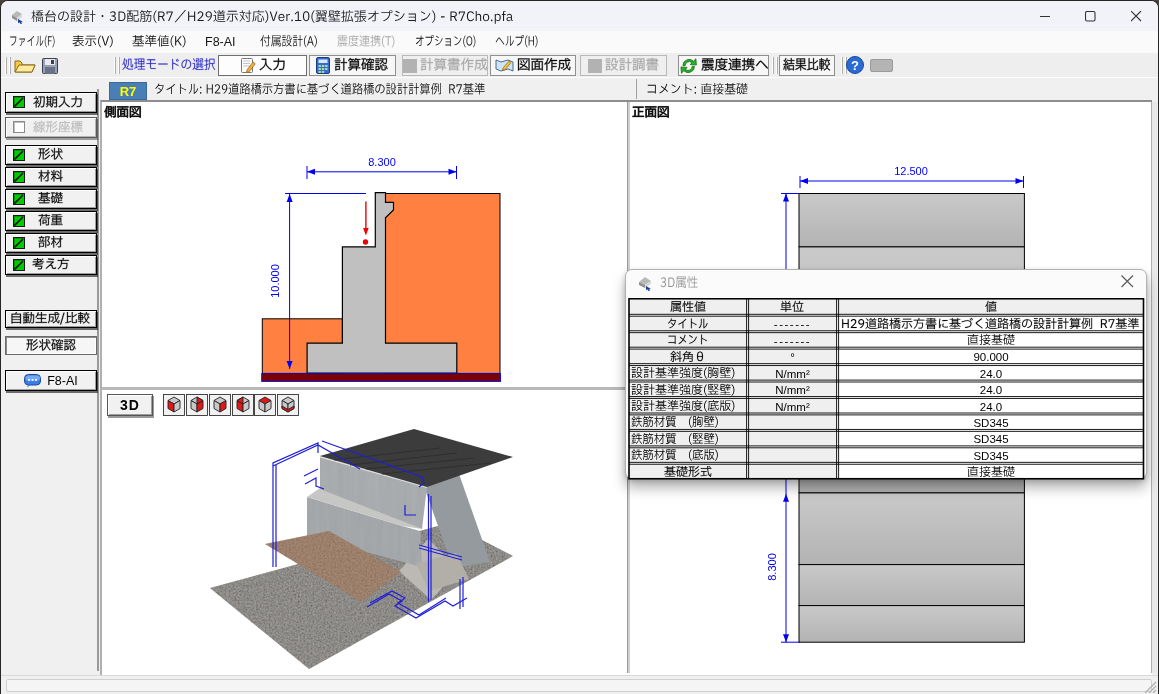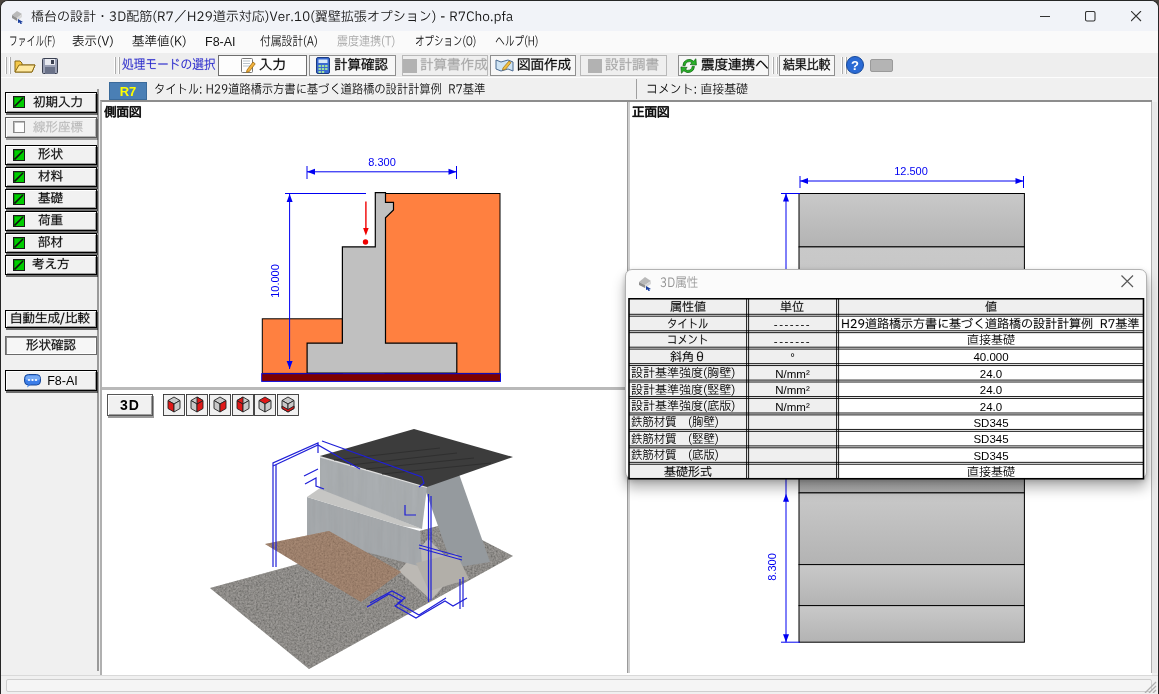--- a/index.html
+++ b/index.html
@@ -848,21 +848,21 @@
 <div class="cell" style="left:837px;top:331.7px;width:306px;height:16px">
       <svg class="jt" width="49" height="15">
         <g transform="translate(0,11.0) scale(0.012000,0.012000)" fill="#000">
           <use href="#g76F4" x="0"></use>
           <use href="#g63A5" x="1000"></use>
           <use href="#g57FA" x="2000"></use>
           <use href="#g790E" x="3000"></use>
         </g>
       </svg>
     </div>
-<div class="cell num" style="left:837px;top:348.1px;width:306px;height:16px">40.000</div>
+<div class="cell num" style="left:837px;top:348.1px;width:306px;height:16px">90.000</div>
 <div class="cell num" style="left:837px;top:364.6px;width:306px;height:16px">24.0</div>
 <div class="cell num" style="left:837px;top:381px;width:306px;height:16px">24.0</div>
 <div class="cell num" style="left:837px;top:397.5px;width:306px;height:16px">24.0</div>
 <div class="cell num" style="left:837px;top:413.9px;width:306px;height:16px">SD345</div>
 <div class="cell num" style="left:837px;top:430.4px;width:306px;height:16px">SD345</div>
 <div class="cell num" style="left:837px;top:446.8px;width:306px;height:16px">SD345</div>
 <div class="cell" style="left:837px;top:463.3px;width:306px;height:16px">
       <svg class="jt" width="49" height="15">
         <g transform="translate(0,11.0) scale(0.012000,0.012000)" fill="#000">
           <use href="#g76F4" x="0"></use>

